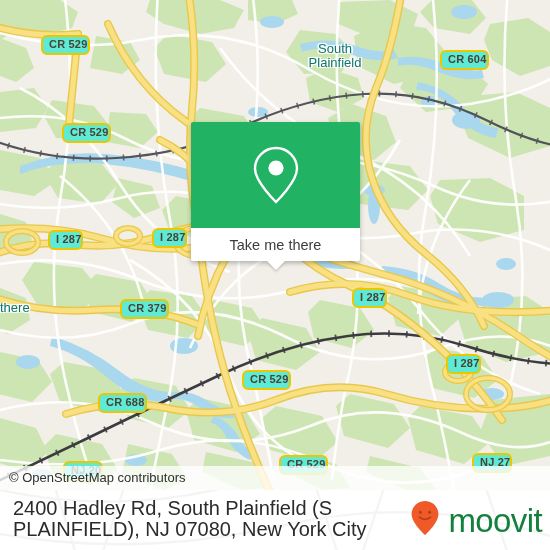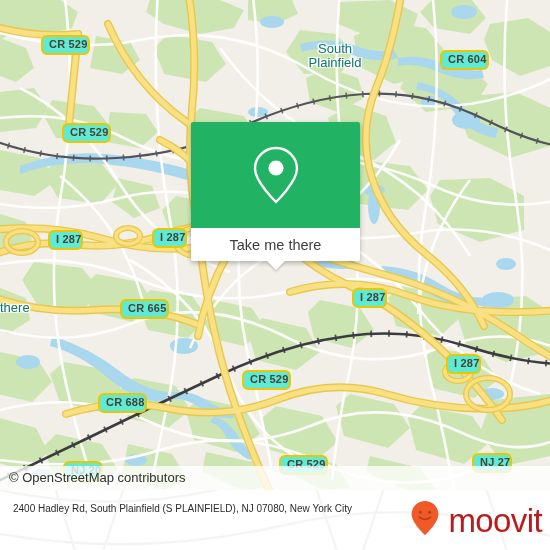--- a/index.html
+++ b/index.html
@@ -136,33 +136,33 @@
     width: 550px; height: 110px;
     opacity: .5;
     pointer-events: none;
   }
   #address {
     position: absolute;
     left: 13px;
     top: 8px;
     width: 400px;
     color: #2b2b2b;
-    font-size: 10px;
+    font-size: 20px;
     line-height: 21px;
   }
   #logo {
     position: absolute;
     right: 8px;
     top: 13px;
     display: flex;
     align-items: center;
     height: 34px;
   }
   #logo-text {
-    color: #b91c1c;
+    color: #15803d;
     font-size: 33px;
     line-height: 33px;
     letter-spacing: -0.6px;
     margin-left: 8px;
     font-weight: normal;
   }
 </style>
 </head>
 <body>
 
@@ -346,21 +346,21 @@
 Plainfield</div>
     <div class="city-label" style="left:0px; top:301px; width:58px; text-align:left;">there</div>
 
     <div class="shield" style="left:41px;  top:35px;">CR 529</div>
     <div class="shield" style="left:62px;  top:123px;">CR 529</div>
     <div class="shield" style="left:440px; top:50px;">CR 604</div>
     <div class="shield" style="left:48px;  top:230px;">I 287</div>
     <div class="shield" style="left:152px; top:228px;">I 287</div>
     <div class="shield" style="left:352px; top:288px;">I 287</div>
     <div class="shield" style="left:446px; top:354px;">I 287</div>
-    <div class="shield" style="left:120px; top:299px;">CR 665</div>
+    <div class="shield" style="left:120px; top:299px;">CR 379</div>
     <div class="shield" style="left:98px;  top:393px;">CR 688</div>
     <div class="shield" style="left:242px; top:370px;">CR 529</div>
     <div class="shield" style="left:279px; top:455px;">CR 529</div>
     <div class="shield" style="left:472px; top:433px;margin-top:20px;">NJ 27</div>
     <div class="shield" style="left:63px;  top:461px;">NJ 20</div>
 
     <div id="popup">
       <div id="popup-image">
         <span>
           <svg width="52" height="62" viewBox="0 0 52 62" aria-hidden="true">

